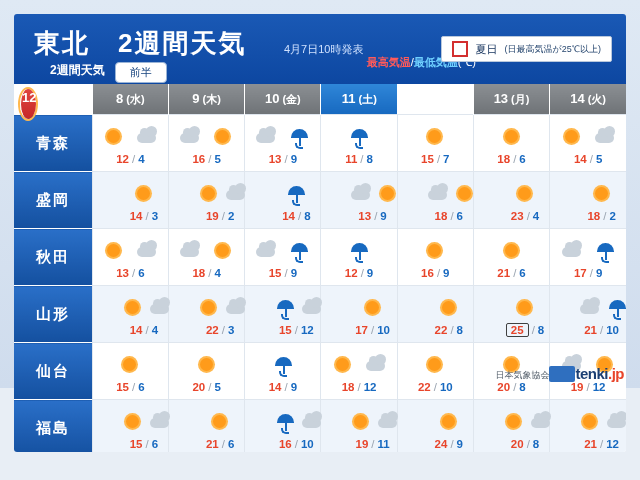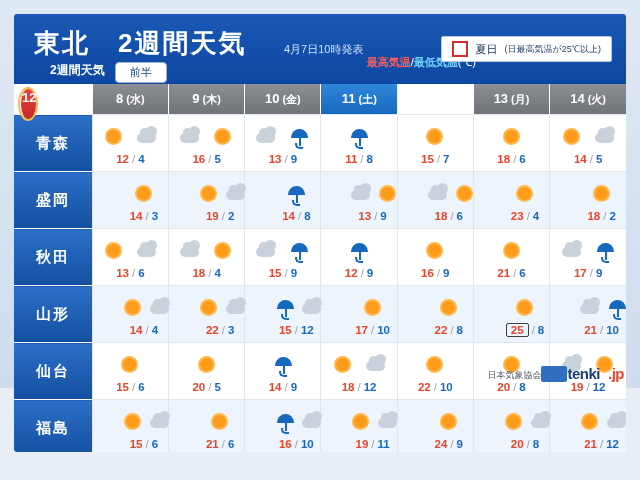--- a/index.html
+++ b/index.html
@@ -87,21 +87,21 @@
     padding:0 4px;border-radius:2px;
   }
   
   .footer{
     position:absolute;right:16px;bottom:6px;display:flex;align-items:flex-end;
   }
   .jma{font-size:9px;color:#55606c;}
   .tenki{
     font-size:15px;font-weight:bold;color:#1b3f73;letter-spacing:-0.5px;
   }
-  .tenki .jp{color:#e8452b;padding-left:8px;}
+  .tenki .jp{color:#e8452b;}
   .badge{
     width:26px;height:16px;background:#2f6fbf;border-radius:2px;
   }
   
   .ic{position:relative;display:inline-block;width:26px;height:24px;}
   .sun{
     position:absolute;left:6px;top:5px;width:13px;height:13px;border-radius:50%;
     background:#ff9b1a;box-shadow:0 0 0 2px #ffb84d;
   }
   .sun:before{

